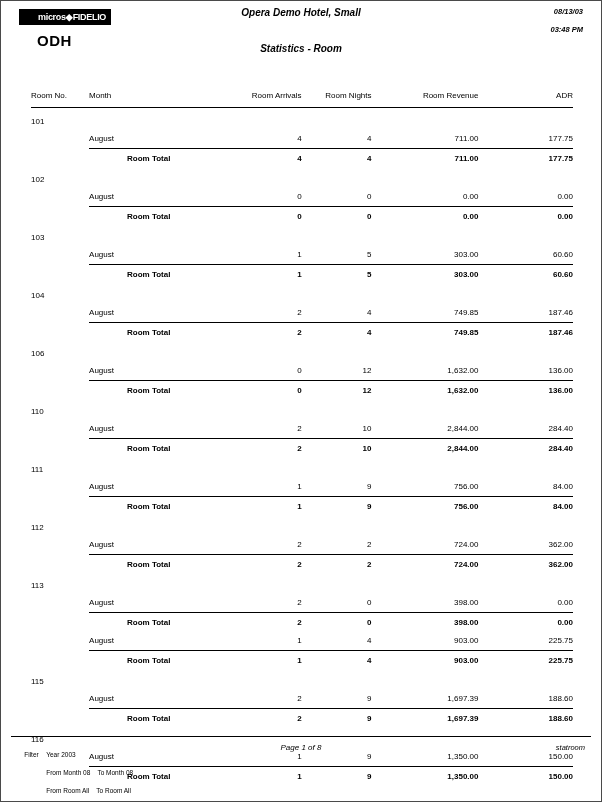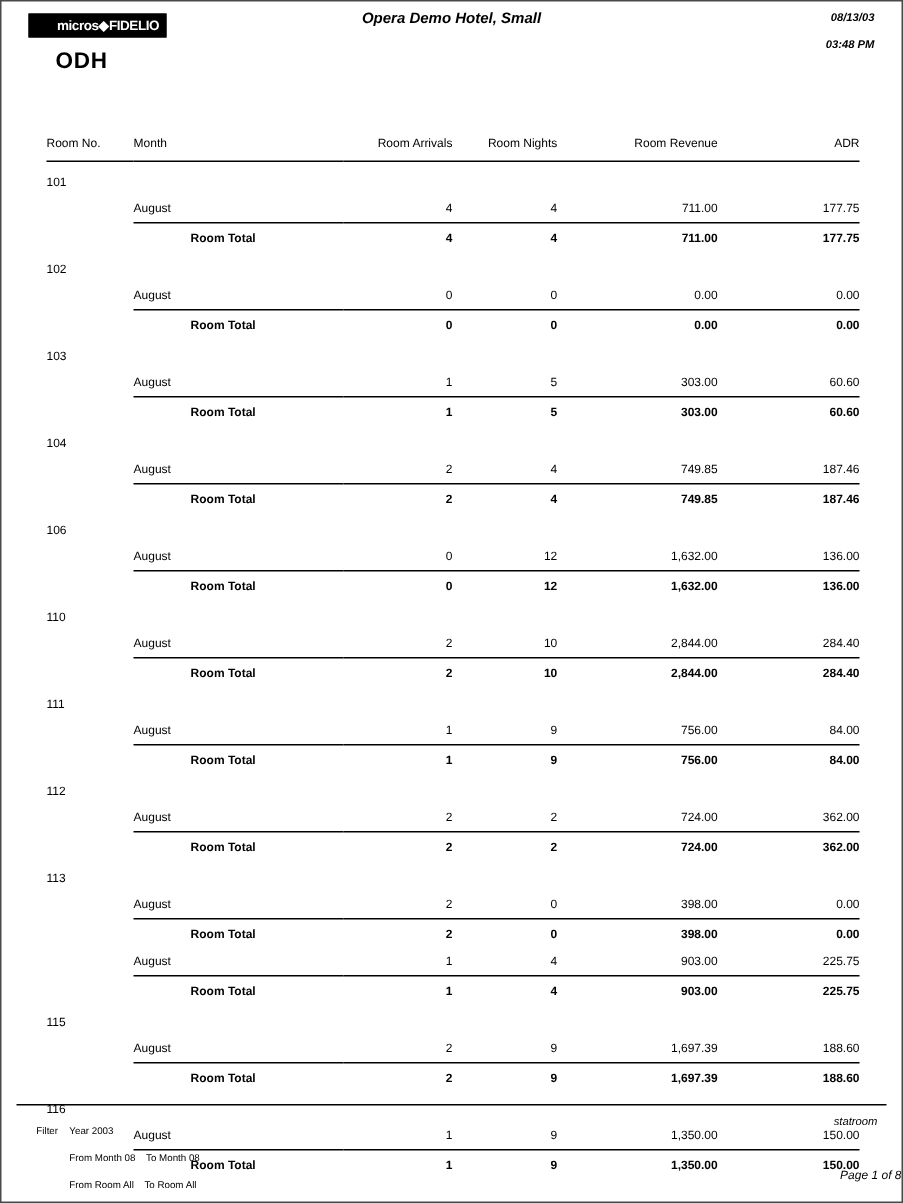--- a/index.html
+++ b/index.html
@@ -181,24 +181,23 @@
   }
   .filter-block .flabel {
     display: inline-block;
     width: 22px;
   }
   .page-no {
     position: absolute;
     left: 0;
     right: 0;
     top: 742px;
-    text-align: right;
+    text-align: center;
     font-size: 8px;
     font-style: italic;
-    margin-top: 36px;
   }
   .report-id {
     position: absolute;
     right: 16px;
     top: 742px;
     font-size: 7.5px;
     font-style: italic;
     text-align: right;
   }
 </style>
@@ -208,20 +207,21 @@
 <div class="page">
 
   <div class="logo">
     <span class="micros">micros</span>
     <span class="sep">◆</span>
     <span class="fidelio">FIDELIO</span>
   </div>
 
   <div class="odh">ODH</div>
   <div class="hotel-name">Opera Demo Hotel, Small</div>
+  <div class="report-title">Statistics - Room</div>
   <div class="print-date">08/13/03</div>
   <div class="print-time">03:48 PM</div>
 
   <div class="table-wrap">
     <table class="report">
       <thead>
         <tr class="head-row">
           <th class="left c-room">Room No.</th>
           <th class="left c-month">Month</th>
           <th class="c-arr">Room Arrivals</th>

